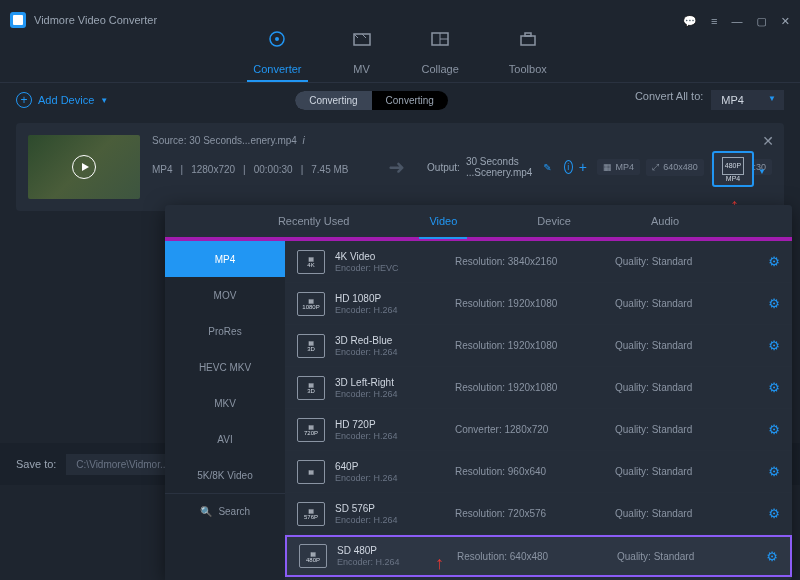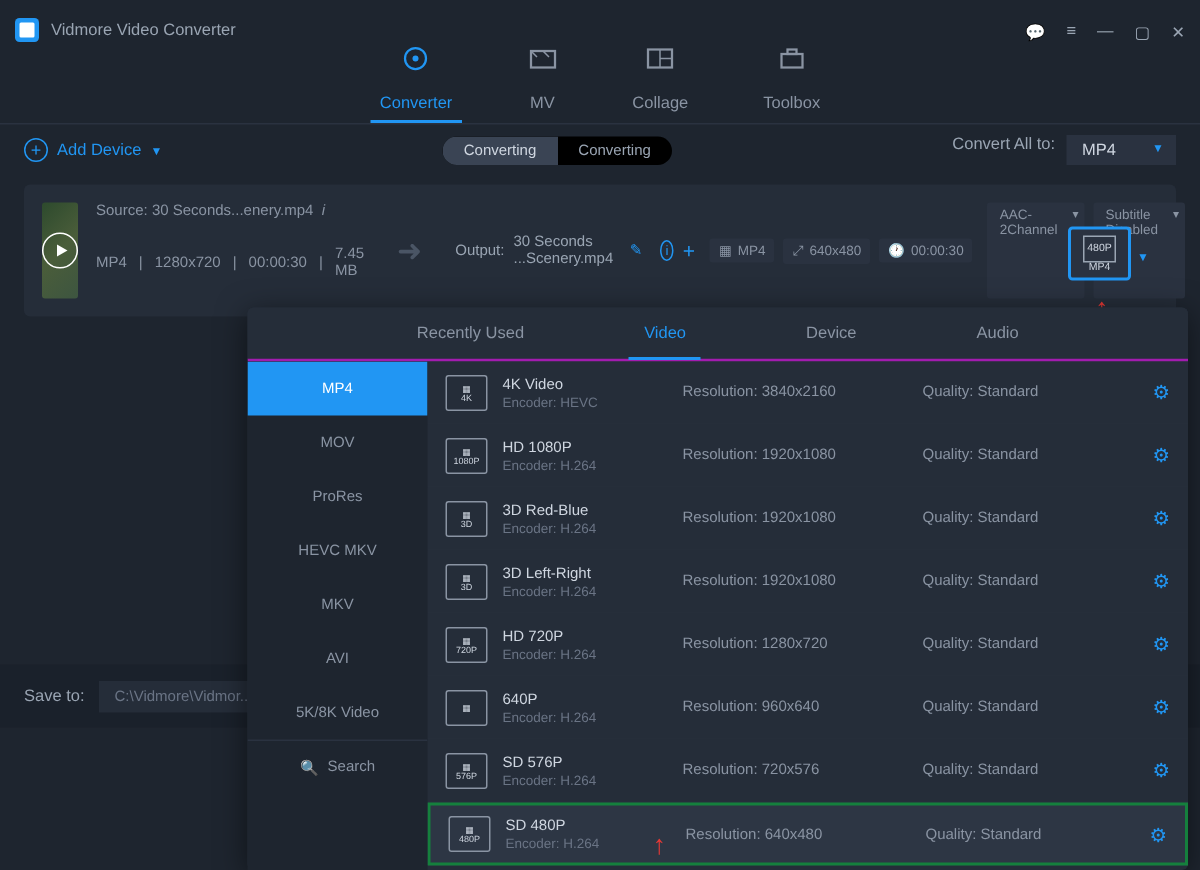--- a/index.html
+++ b/index.html
@@ -38,31 +38,31 @@
 .output-specs{display:flex;gap:6px;align-items:center}
 .spec{display:flex;align-items:center;gap:4px;background:#2a3240;padding:3px 6px;border-radius:2px;color:#8a94a3;font-size:9px}
 .close-x{position:absolute;top:10px;right:10px;color:#8a94a3;cursor:pointer;font-size:14px}
 .preset-box{position:absolute;right:30px;top:28px;width:42px;height:36px;border:2px solid #2196f3;border-radius:3px;background:#2a3240;display:flex;flex-direction:column;align-items:center;justify-content:center;font-size:7px;color:#cfd6e0;cursor:pointer}
 .preset-box .tri{position:absolute;right:-14px;top:14px;color:#2196f3;font-size:8px}
 .red-arrow-up{position:absolute;right:45px;top:72px;color:#e53935;font-size:18px;font-weight:bold}
 .selects-row{display:flex;gap:6px}
 .sel{background:#2a3240;padding:3px 18px 3px 8px;position:relative;font-size:9px;color:#8a94a3;border-radius:2px}
 .sel::after{content:"▾";position:absolute;right:4px;top:3px;font-size:8px}
 .popup{position:absolute;left:165px;top:205px;right:8px;bottom:0;background:#252d39;border-radius:4px;display:flex;box-shadow:0 4px 20px rgba(0,0,0,.5)}
-.popup-tabs{position:absolute;top:0;left:0;right:0;height:36px;display:flex;justify-content:center;gap:20px;align-items:center;border-bottom:2px solid #a21caf;background:#252d39;z-index:2;border-radius:4px 4px 0 0}
+.popup-tabs{position:absolute;top:0;left:0;right:0;height:36px;display:flex;justify-content:center;gap:20px;align-items:center;border-bottom:4px solid #a21caf;background:#252d39;z-index:2;border-radius:4px 4px 0 0}
 .ptab{padding:0 30px;height:36px;display:flex;align-items:center;cursor:pointer;font-size:11px;color:#8a94a3;position:relative}
 .ptab.active{color:#2196f3}
 .ptab.active::after{content:"";position:absolute;bottom:0;left:20px;right:20px;height:2px;background:#2196f3}
 .popup-left{width:120px;background:#1e252f;margin-top:36px;overflow-y:auto}
 .fmt{height:36px;display:flex;align-items:center;justify-content:center;font-size:10px;color:#8a94a3;cursor:pointer}
 .fmt.active{background:#2196f3;color:#fff}
 .fmt.search{border-top:1px solid #2a3240;gap:6px}
 .popup-right{flex:1;margin-top:36px;overflow-y:auto;position:relative}
 .preset{height:42px;display:flex;align-items:center;padding:0 12px;gap:10px;cursor:pointer;border-bottom:1px solid rgba(42,50,64,.3)}
-.preset.selected{border:2px solid #15803d;background:#2d3644}
+.preset.selected{border:2px solid #8b5cf6;background:#2d3644}
 .preset-icon{width:28px;height:24px;border:1px solid #8a94a3;border-radius:2px;display:flex;flex-direction:column;align-items:center;justify-content:center;font-size:6px;color:#cfd6e0;flex-shrink:0}
 .preset-name{width:110px;display:flex;flex-direction:column;gap:1px}
 .pname{color:#cfd6e0;font-size:10px}
 .penc{color:#6a7485;font-size:9px}
 .pres{width:150px;color:#8a94a3;font-size:10px}
 .pqual{width:110px;color:#8a94a3;font-size:10px}
 .gear{color:#2196f3;cursor:pointer;font-size:13px;margin-left:auto}
 .bottom-bar{position:absolute;bottom:95px;left:0;right:0;height:42px;background:#1a212b;display:flex;align-items:center;padding:0 16px;gap:10px;z-index:0}
 .save-input{background:#252d39;padding:5px 10px;color:#6a7485;font-size:10px;width:250px}
 .red-arrow-down{position:absolute;bottom:6px;left:435px;color:#e53935;font-size:18px;font-weight:bold;z-index:10}
@@ -182,24 +182,20 @@
         </div>
       <div class="spec">
           <span>⤢</span>
           <span>640x480</span>
         </div>
       <div class="spec">
           <span>🕐</span>
           <span>00:00:30</span>
         </div>
     </div>
-    <div class="selects-row">
-      <div class="sel"><span>AAC-2Channel</span></div>
-      <div class="sel"><span>Subtitle Disabled</span></div>
-    </div>
   </div>
   <div class="preset-box">
     <div style="width:22px;height:18px;border:1px solid #9aa5b3;display:flex;flex-direction:column;align-items:center;justify-content:center">
       <span>480P</span>
     </div>
     <span>MP4</span>
     <span class="tri">▼</span>
   </div>
   <div class="red-arrow-up">↑</div>
 </div>
@@ -284,21 +280,21 @@
       </div>
       <div class="preset">
         <div class="preset-icon">
           <span>▦</span>
           <span>720P</span>
         </div>
         <div class="preset-name">
           <span class="pname">HD 720P</span>
           <span class="penc">Encoder: H.264</span>
         </div>
-        <div class="pres">Resolution: 1280x720</div>
+        <div class="pres">Converter: 1280x720</div>
         <div class="pqual">Quality: Standard</div>
         <span class="gear">⚙</span>
       </div>
       <div class="preset">
         <div class="preset-icon">
           <span>▦</span>
           <span></span>
         </div>
         <div class="preset-name">
           <span class="pname">640P</span>

